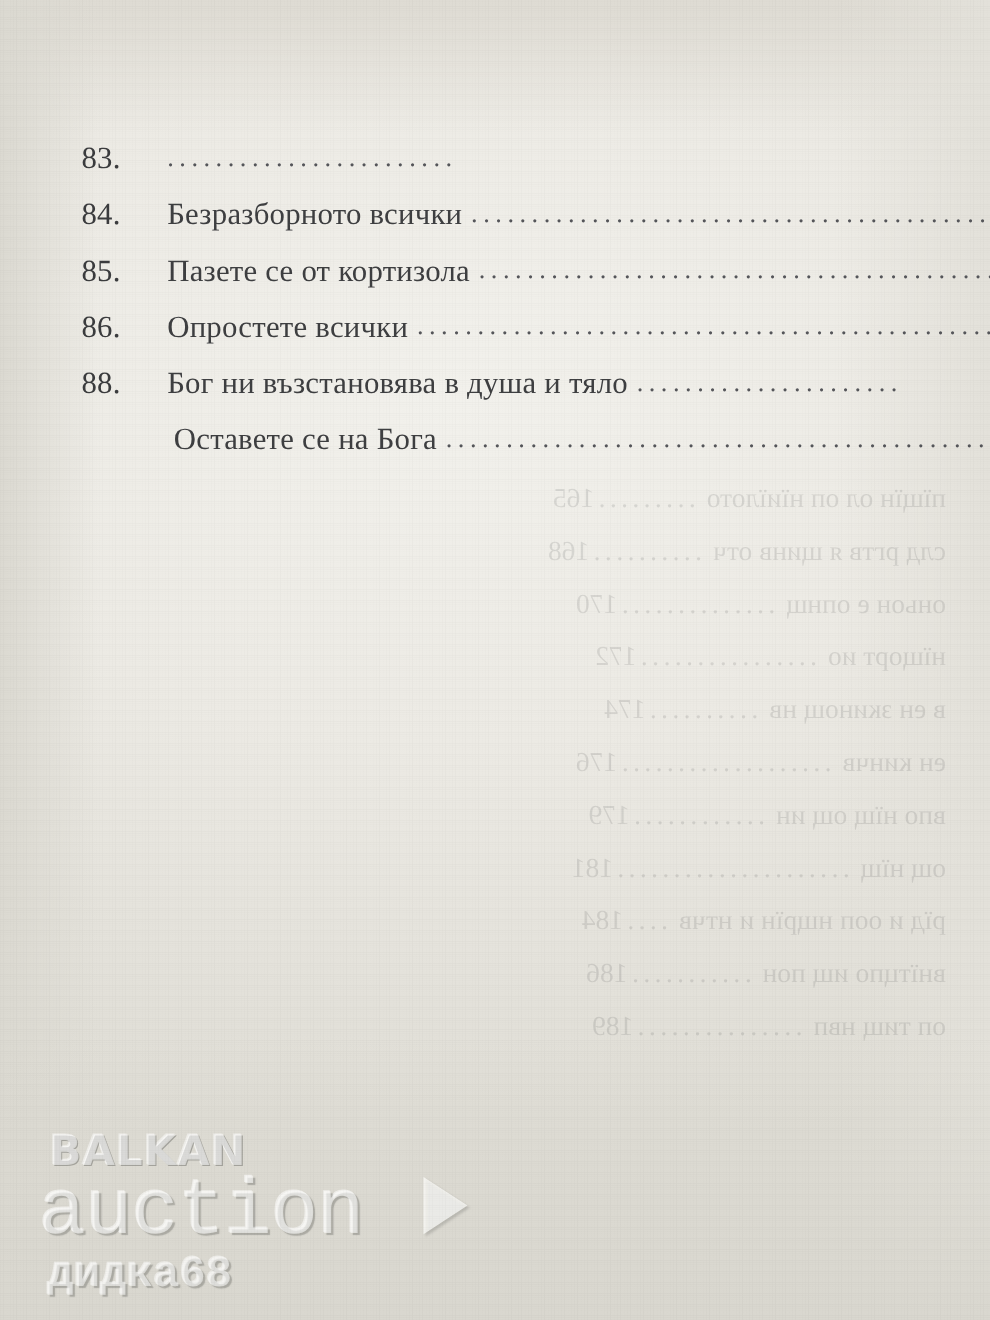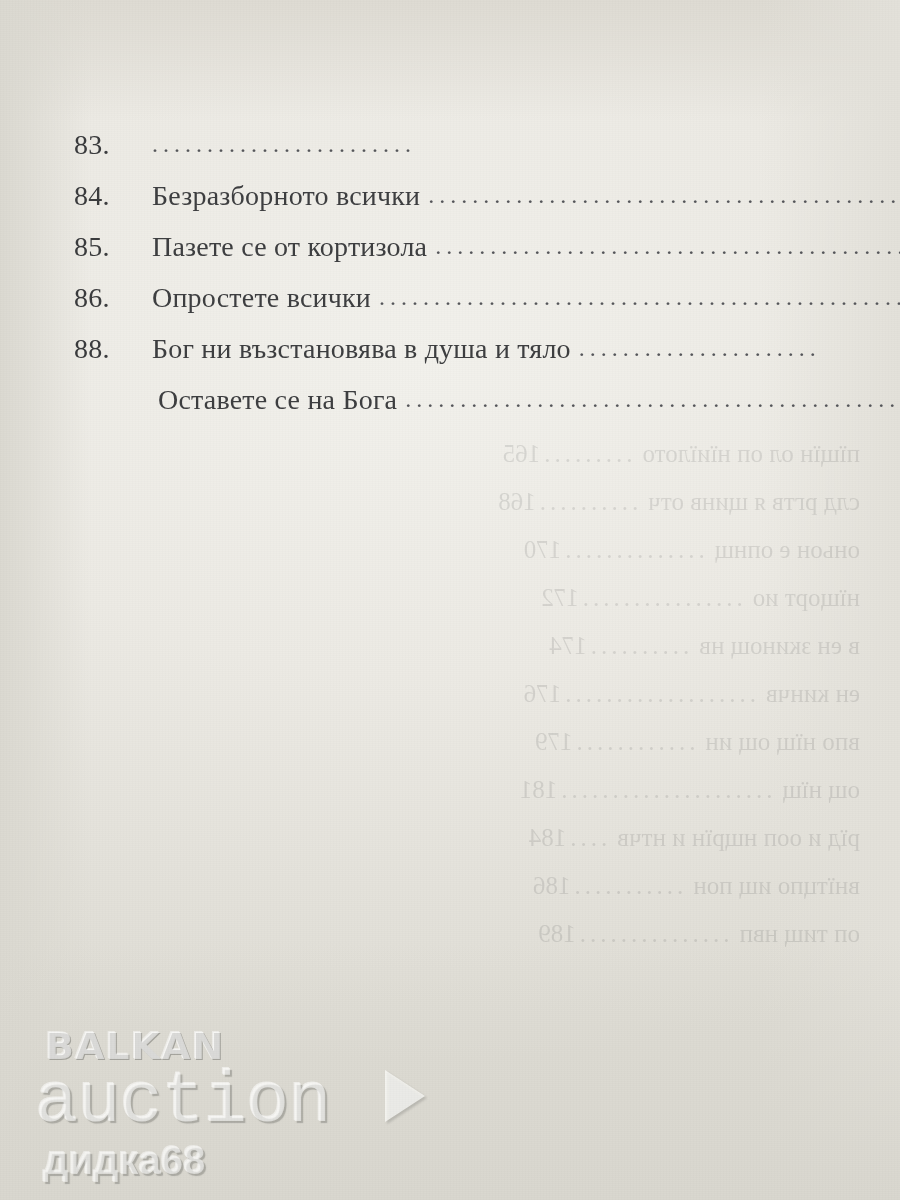--- a/index.html
+++ b/index.html
@@ -144,21 +144,21 @@
     font-family: Liberation Mono, monospace;
     font-size: 72px;
     line-height: 72px;
     color: rgba(252,252,250,0.62);
     text-shadow:
       2px 2px 1px rgba(125,125,120,0.5),
       -1px -1px 0 rgba(255,255,255,0.55);
     letter-spacing: -1px;
   }
   .wm-user {
-    font-family: Liberation Sans, sans-serif;
+    font-family: Liberation Mono, monospace;
     font-weight: bold;
     font-size: 40px;
     line-height: 44px;
     color: rgba(250,250,248,0.6);
     text-shadow:
       2px 2px 1px rgba(125,125,120,0.5),
       -1px -1px 0 rgba(255,255,255,0.5);
     padding-left: 8px;
   }
   .wm-play {

